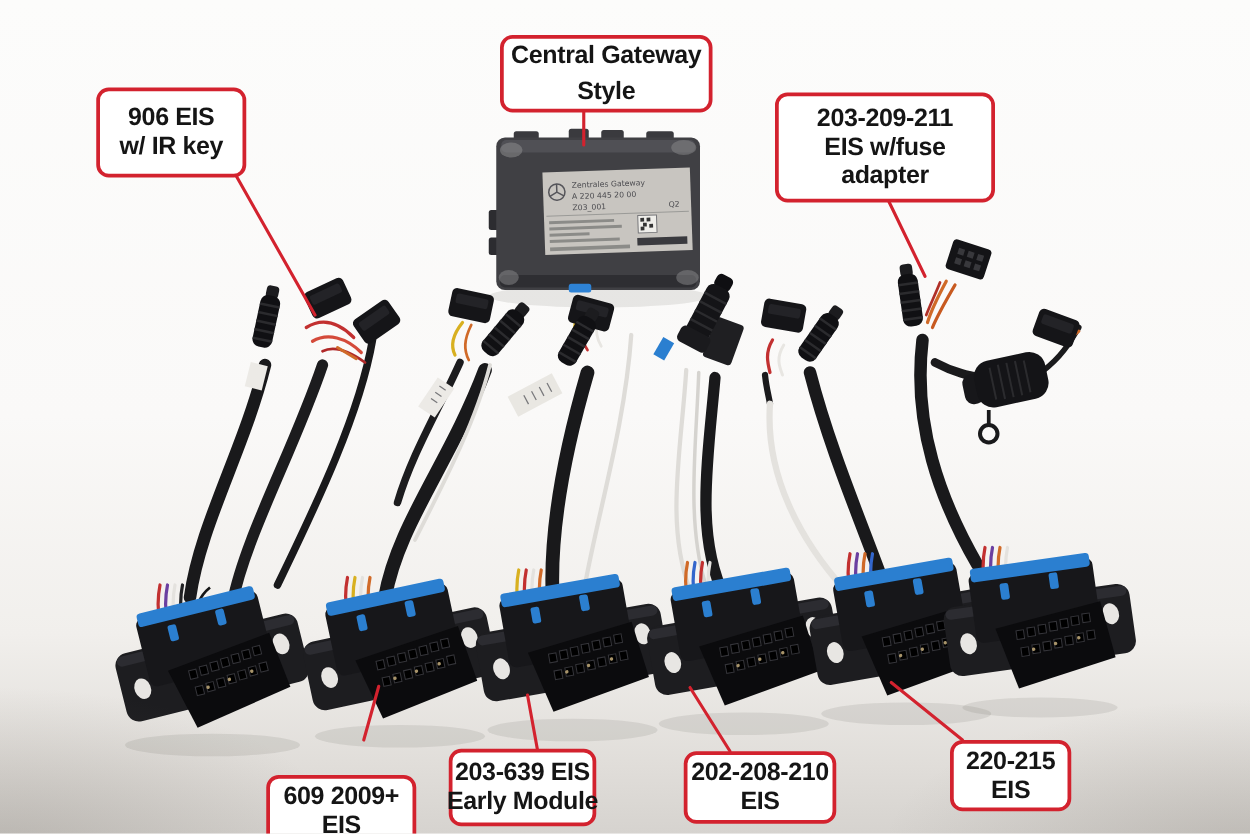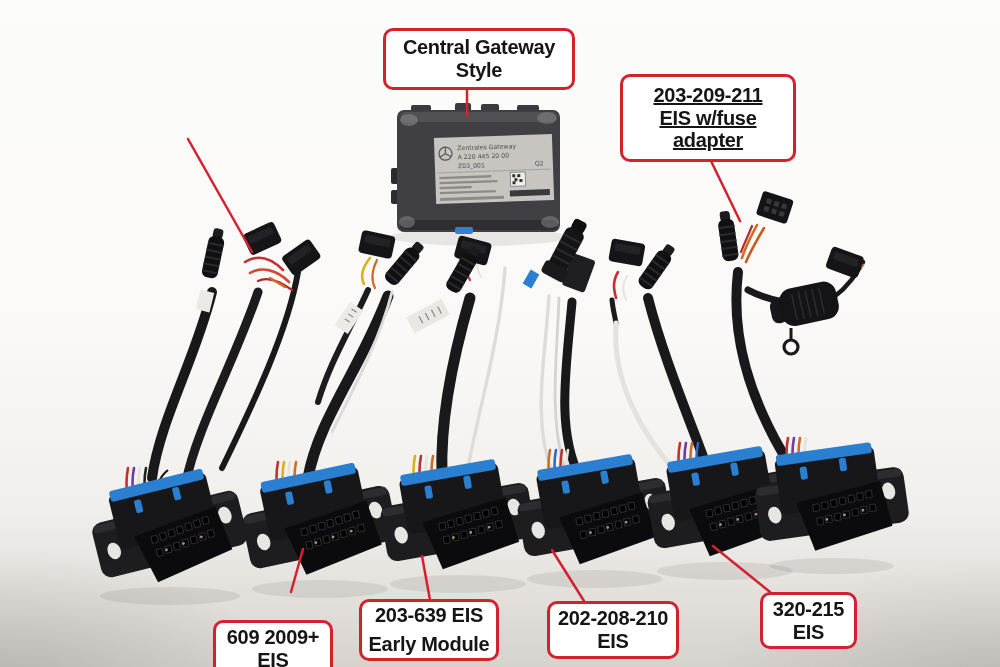--- a/index.html
+++ b/index.html
@@ -363,45 +363,49 @@
       <line x1="711" y1="161" x2="740" y2="221"></line>
       <line x1="291" y1="592" x2="303" y2="549"></line>
       <line x1="430" y1="600" x2="422" y2="556"></line>
       <line x1="584" y1="601" x2="552" y2="550"></line>
       <line x1="770" y1="592" x2="713" y2="546"></line>
     </g>
   </svg>
 
   <div class="vignette"></div>
 
-  <div class="callout" style="left:383px;top:28px;width:192px;height:62px;">
+  <div class="callout" style="left:400px;top:28px;width:170px;height:62px;justify-content:space-between;">
     <div>Central Gateway</div>
     <div>Style</div>
   </div>
 
-
-  <div class="callout" style="left:620px;top:74px;width:176px;height:88px;text-decoration:underline;">
+  <div class="callout" style="left:77px;top:70px;width:120px;height:72px;">
+    <div>906 EIS</div>
+    <div>w/ IR key</div>
+  </div>
+
+  <div class="callout" style="left:620px;top:74px;width:176px;height:88px;">
     <div>203-209-211</div>
     <div>EIS w/fuse</div>
     <div>adapter</div>
   </div>
 
   <div class="callout" style="left:213px;top:620px;width:120px;height:57px;">
     <div>609 2009+</div>
     <div>EIS</div>
   </div>
 
-  <div class="callout" style="left:359px;top:599px;width:140px;height:62px;justify-content:space-between;">
+  <div class="callout" style="left:359px;top:599px;width:118px;height:62px;">
     <div>203-639 EIS</div>
     <div>Early Module</div>
   </div>
 
-  <div class="callout" style="left:547px;top:601px;width:132px;height:58px;">
+  <div class="callout" style="left:547px;top:601px;width:122px;height:58px;">
     <div>202-208-210</div>
     <div>EIS</div>
   </div>
 
   <div class="callout" style="left:760px;top:592px;width:97px;height:57px;">
-    <div>320-215</div>
+    <div>220-215</div>
     <div>EIS</div>
   </div>
 
 </div>
 
 </body></html>

